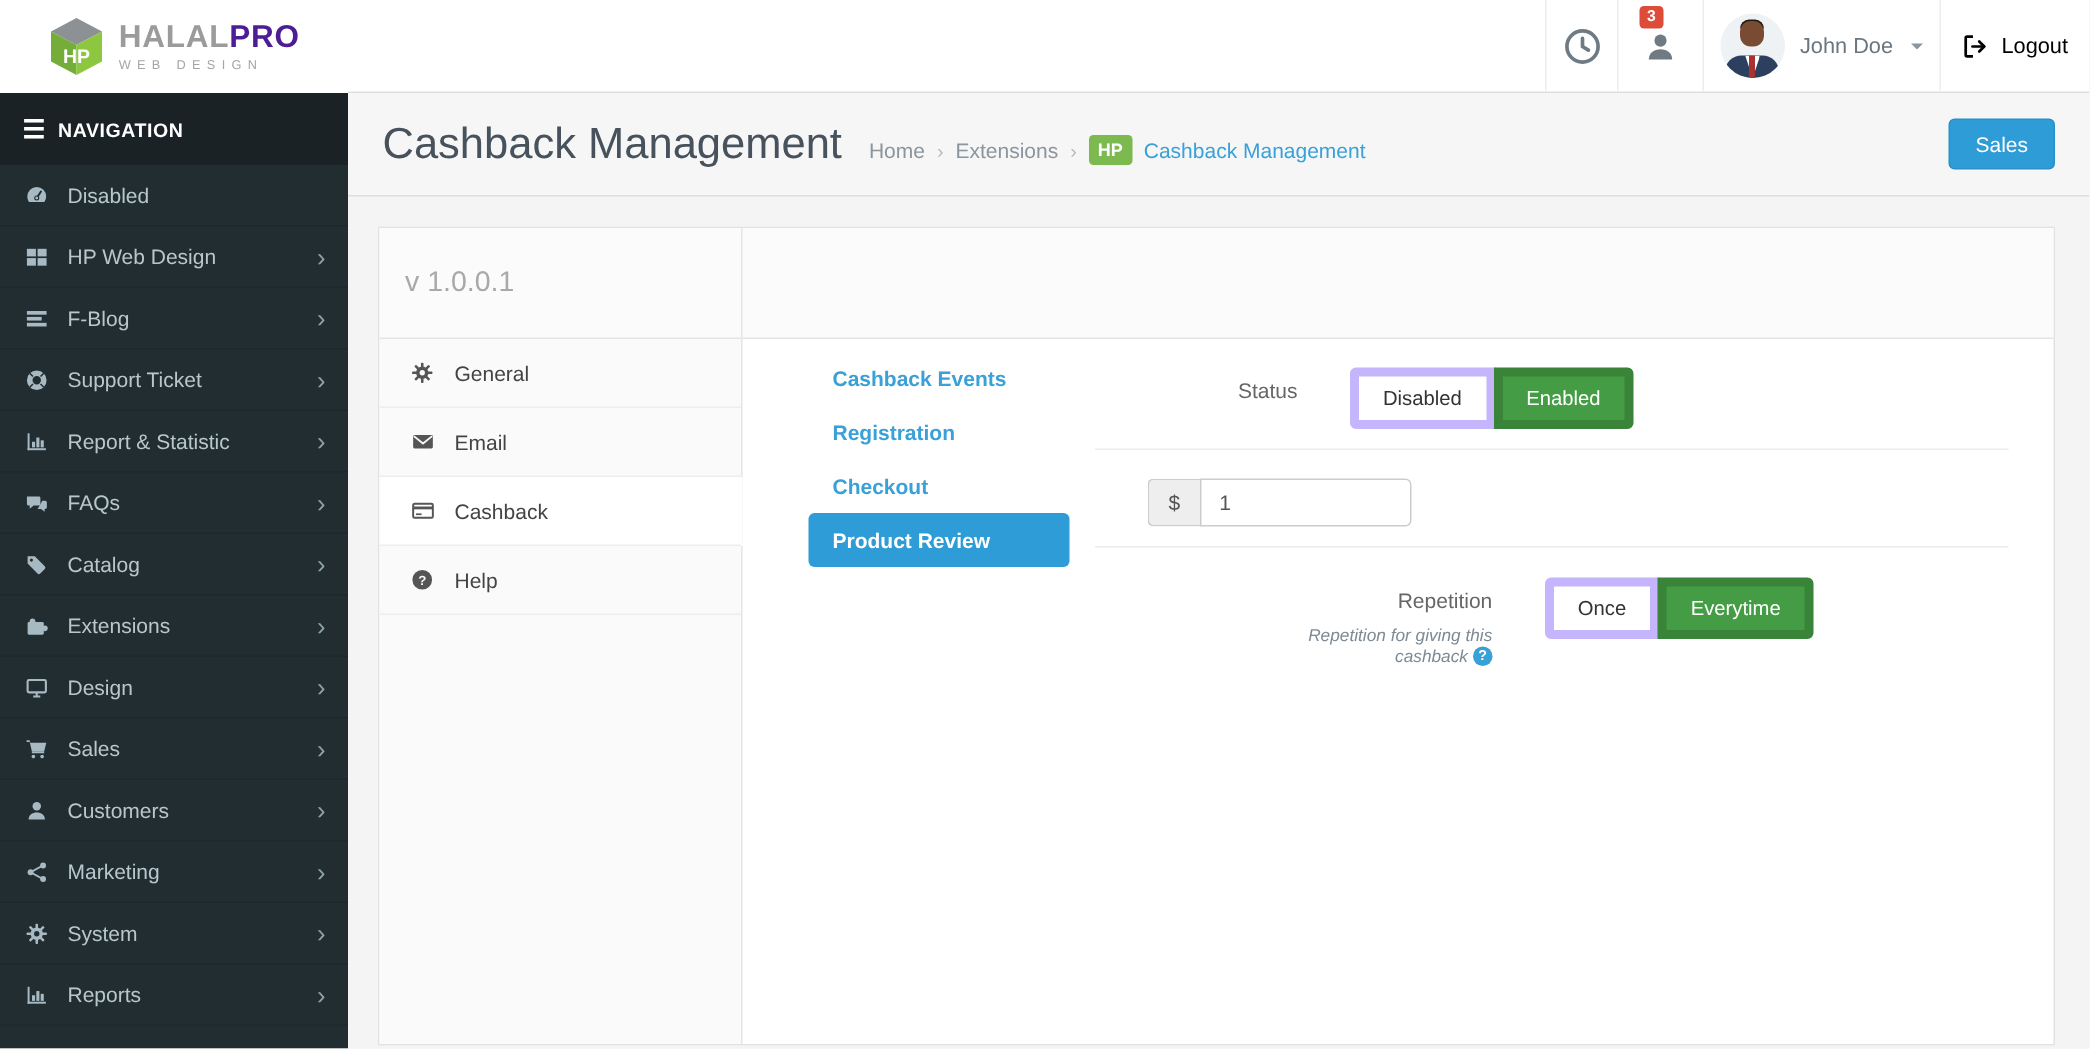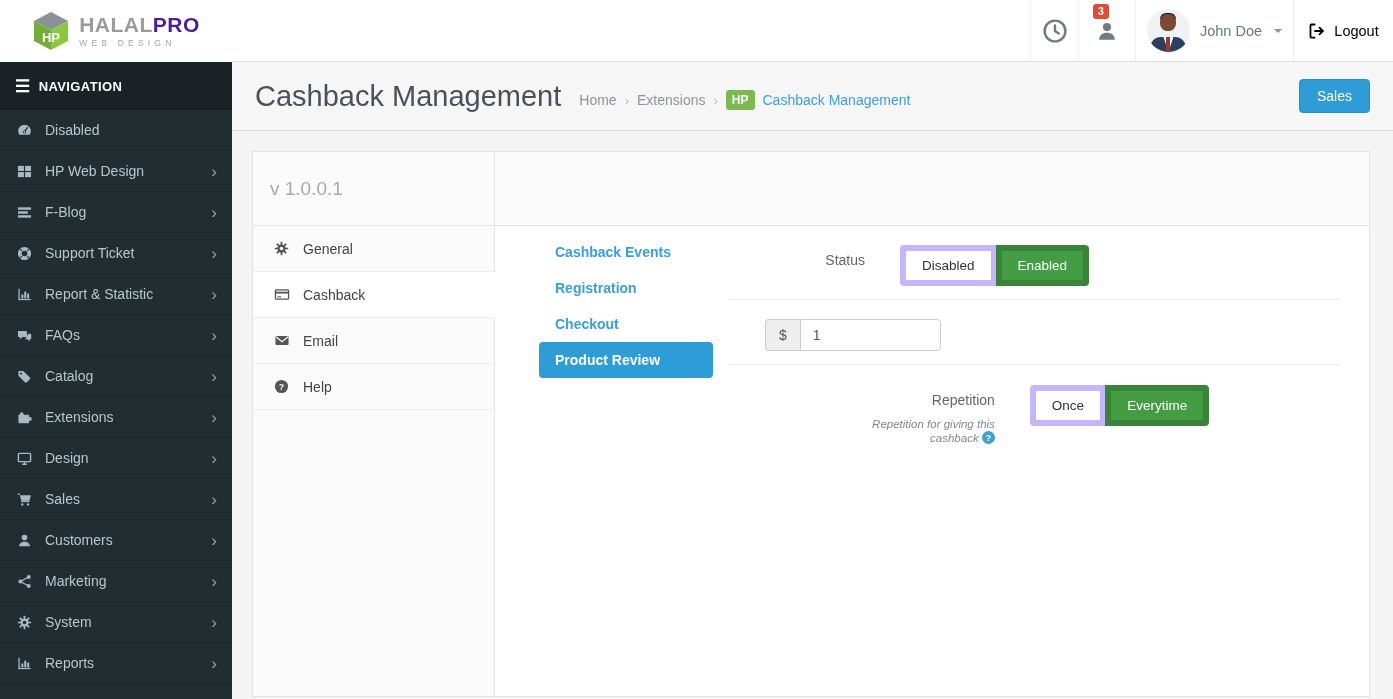--- a/index.html
+++ b/index.html
@@ -342,38 +342,38 @@
                         <rect x="7.1" y="0.8" width="1.8" height="14.4" rx=".6" transform="rotate(45 8 8)"></rect>
                         <rect x="7.1" y="0.8" width="1.8" height="14.4" rx=".6" transform="rotate(90 8 8)"></rect>
                         <rect x="7.1" y="0.8" width="1.8" height="14.4" rx=".6" transform="rotate(135 8 8)"></rect>
                         <circle cx="8" cy="8" r="4.4"></circle>
                         <circle cx="8" cy="8" r="1.9" fill="#fafafa"></circle>
                       </g>
                     </svg>
                   </span>
                 <span>General</span>
               </div>
+              <div class="side-tab">
+                <span class="st-icon">
+                    <svg width="16" height="15" viewBox="0 0 16 16" fill="currentColor">
+                      <rect x="1" y="3.2" width="14" height="9.6" rx="1"></rect>
+                      <path d="M1.5 4 8 9.3 14.5 4" stroke="#fafafa" stroke-width="1.3" fill="none"></path>
+                    </svg>
+                  </span>
+                <span>Email</span>
+              </div>
               <div class="side-tab active">
                 <span class="st-icon">
                     <svg width="16" height="15" viewBox="0 0 16 16" fill="none" stroke="currentColor" stroke-width="1.4">
                       <rect x="1" y="3" width="14" height="10" rx="1"></rect>
                       <path d="M1 6h14" stroke-width="2"></path>
                       <path d="M3 10.5h4" stroke-width="1.2"></path>
                     </svg>
                   </span>
                 <span>Cashback</span>
-              </div>
-              <div class="side-tab">
-                <span class="st-icon">
-                    <svg width="16" height="15" viewBox="0 0 16 16" fill="currentColor">
-                      <rect x="1" y="3.2" width="14" height="9.6" rx="1"></rect>
-                      <path d="M1.5 4 8 9.3 14.5 4" stroke="#fafafa" stroke-width="1.3" fill="none"></path>
-                    </svg>
-                  </span>
-                <span>Email</span>
               </div>
               <div class="side-tab">
                 <span class="st-icon">
                     <svg width="15" height="15" viewBox="0 0 16 16">
                       <circle cx="8" cy="8" r="7" fill="currentColor"></circle>
                       <text x="8" y="11.4" text-anchor="middle" font-size="9.5" font-weight="bold" fill="#fafafa" font-family="Liberation Sans, sans-serif">?</text>
                     </svg>
                   </span>
                 <span>Help</span>
               </div>

